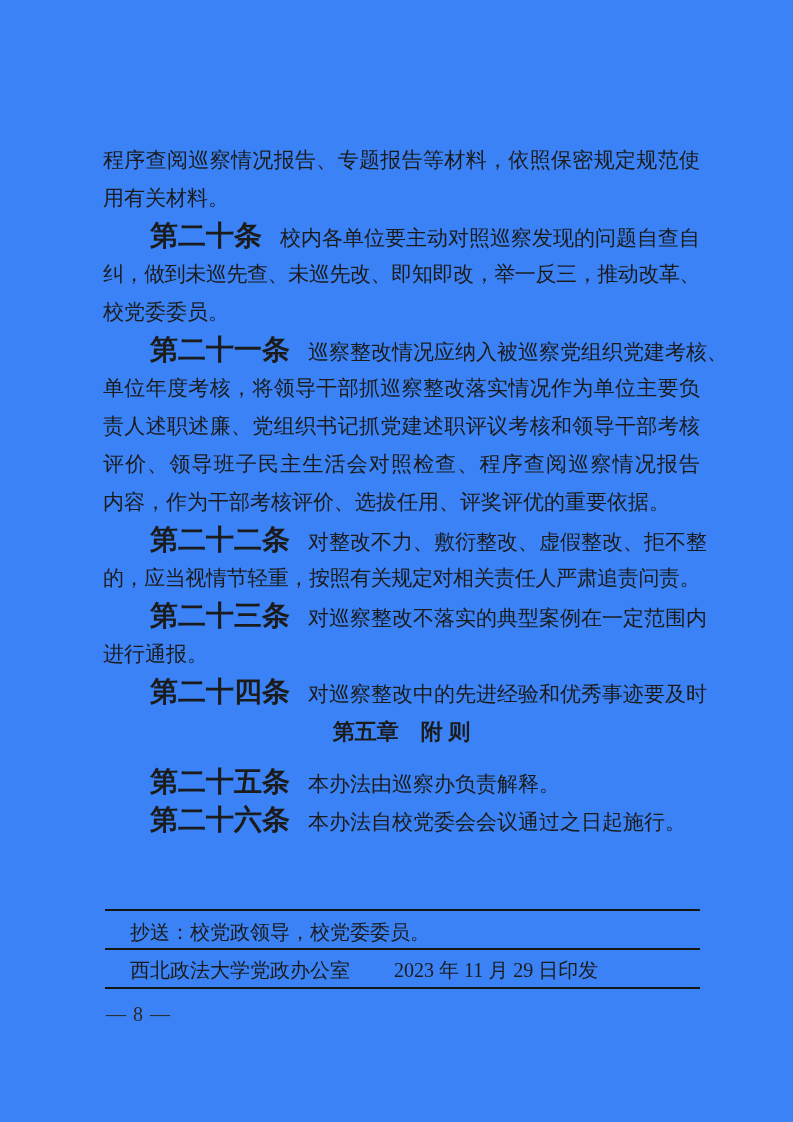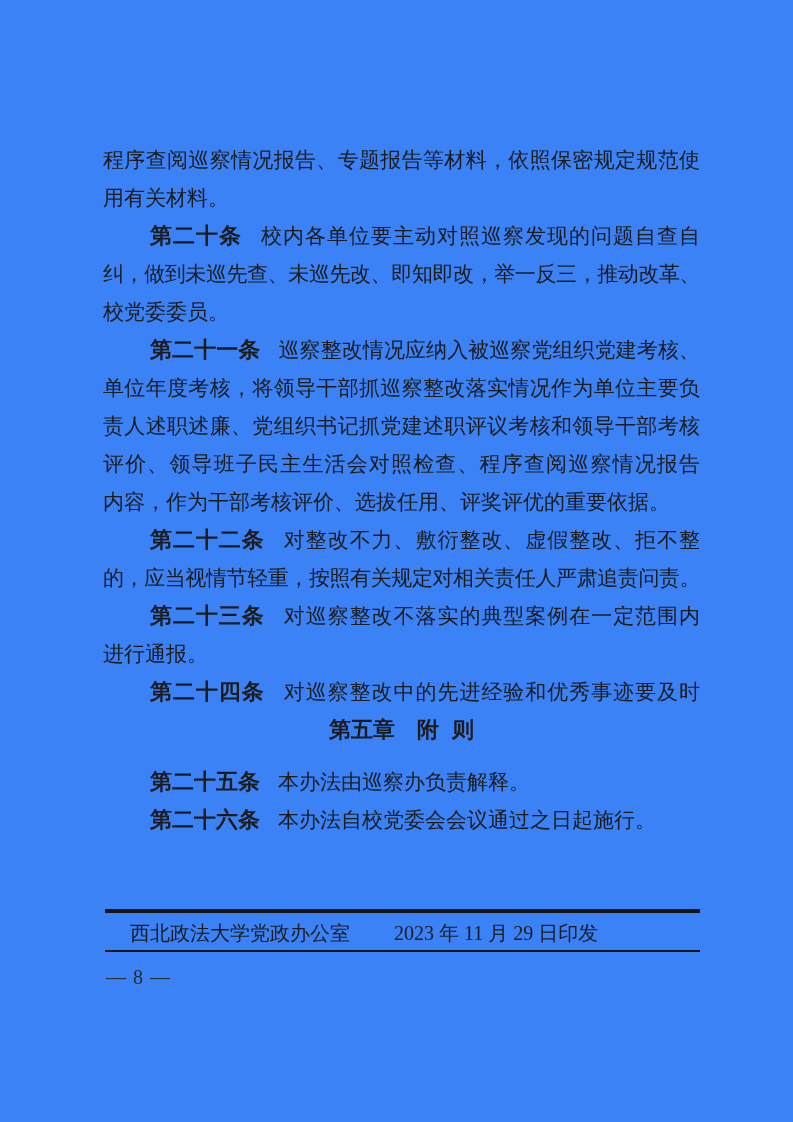--- a/index.html
+++ b/index.html
@@ -37,35 +37,35 @@
   }
   .line.indent {
     padding-left: 47px;
   }
   .line.tight {
     letter-spacing: -0.6px;
   }
   .lead {
     font-weight: 700;
     font-family: Liberation Serif, serif;
-    font-size: 22px;
+    font-size: 28px;
   }
   .gap {
     display: inline-block;
     width: 18px;
     height: 1px;
   }
   .chapter {
     height: 38px;
     line-height: 38px;
     margin: 2px 0 12px 0;
     text-align: right;
     text-align-last: center;
     font-weight: 700;
-    font-family: Liberation Mono, monospace;
+    font-family: Liberation Serif, serif;
     font-size: 22px;
     white-space: pre;
   }
   .doc-footer {
     position: absolute;
     left: 105px;
     top: 909px;
     width: 595px;
   }
   .rule {
@@ -137,20 +137,21 @@
     <div class="chapter">第五章　附 则</div>
 
     <div class="line indent end"><span class="lead">第二十五条</span><span class="gap"></span><span>本办法由巡察办负责解释。</span></div>
 
     <div class="line indent end"><span class="lead">第二十六条</span><span class="gap"></span><span>本办法自校党委会会议通过之日起施行。</span></div>
 
   </div>
 
   <div class="doc-footer">
     <div class="rule"></div>
+    <div class="cc-row">抄送：校党政领导，校党委委员。</div>
     <div class="rule"></div>
     <div class="issuer-row">
       <span>西北政法大学党政办公室</span>
       <span>2023 年 11 月 29 日印发</span>
     </div>
     <div class="rule"></div>
     <div class="pagenum">— 8 —</div>
   </div>
 
 </div>

